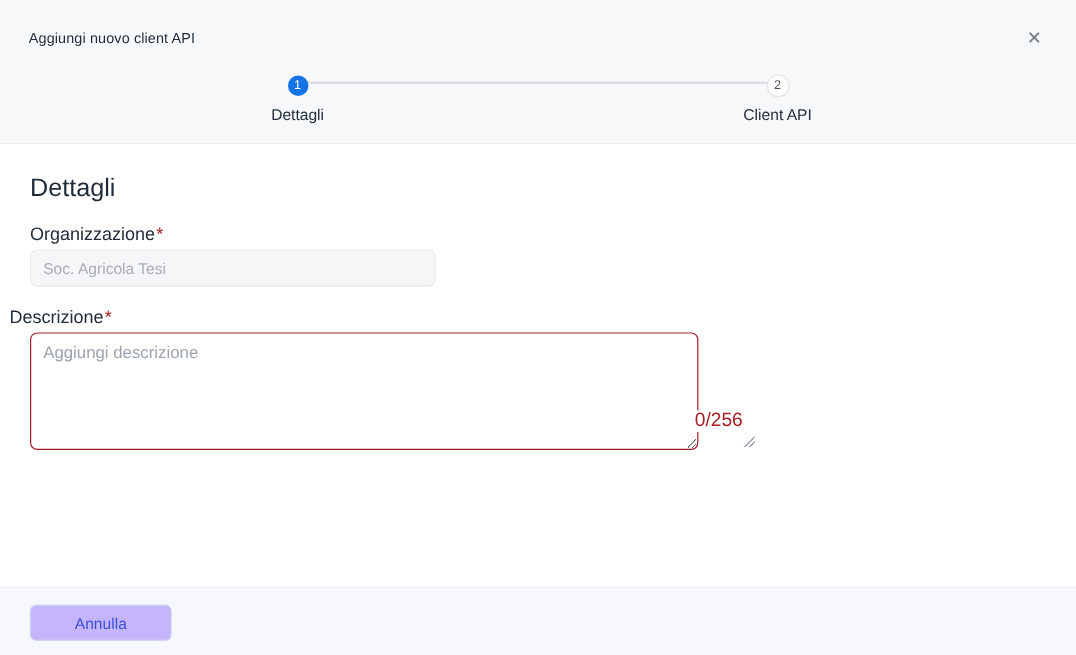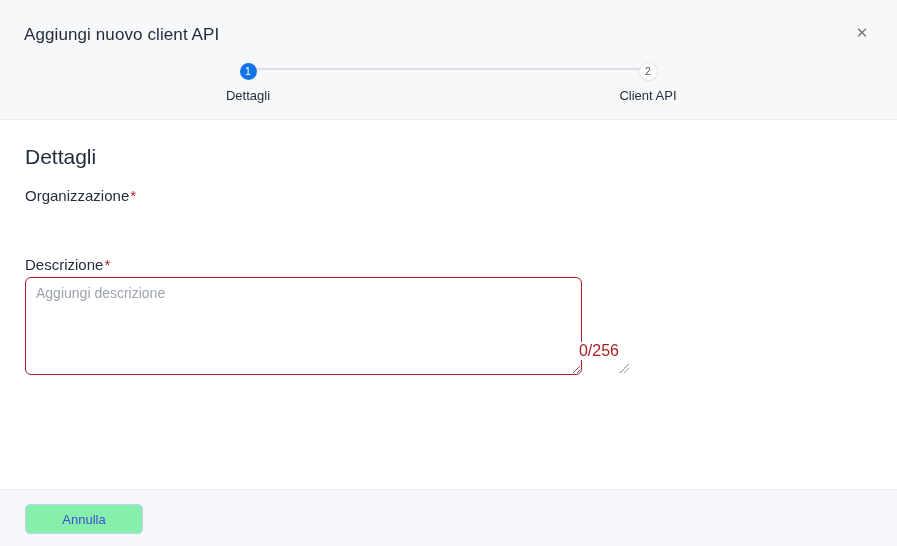--- a/index.html
+++ b/index.html
@@ -12,55 +12,55 @@
     --divider:#ebedef;
     --text-dark:#1f2b3a;
     --text-gray:#9ca3af;
   }
   *{margin:0;padding:0;box-sizing:border-box;}
   html,body{width:897px;height:546px;background:#fff;font-family:"Liberation Sans","DejaVu Sans",sans-serif;overflow:hidden;}
   .modal{position:relative;width:897px;height:546px;background:#fff;}
 
   
   .dialog-header{position:absolute;left:0;top:0;width:897px;height:120px;background:var(--header-bg);border-bottom:1px solid var(--divider);}
-  .dialog-title{position:absolute;left:24px;top:25px;font-size:17px;font-weight:500;color:var(--text-dark);letter-spacing:.1px;}
+  .dialog-title{position:absolute;left:24px;top:25px;font-size:12px;font-weight:500;color:var(--text-dark);letter-spacing:.1px;}
   .close-btn{position:absolute;right:24px;top:22px;width:22px;height:22px;border:none;background:transparent;cursor:pointer;color:#717a86;font-size:15px;line-height:22px;text-align:center;padding:0;}
 
   
   .stepper{position:absolute;left:0;top:0;width:897px;height:120px;pointer-events:none;}
   .stepper-connector{position:absolute;left:256px;top:68px;width:385px;height:2px;background:#dcdee2;}
   .step{position:absolute;width:120px;text-align:center;pointer-events:auto;}
   .step-1{left:188px;top:61px;}
   .step-2{left:588px;top:61px;}
   .step-circle{display:inline-block;width:17px;height:17px;border-radius:50%;font-size:10.5px;line-height:17px;text-align:center;}
   .step.active .step-circle{background:var(--accent-blue);color:#fff;}
   .step.inactive .step-circle{background:#fff;color:#4b5563;box-shadow:0 0 0 1px #e3e5e8,0 1px 2px rgba(0,0,0,.08);}
   .step-label{margin-top:8px;font-size:13px;color:#232f3e;}
 
   
   .dialog-body{position:absolute;left:0;top:121px;width:897px;height:368px;background:#fff;}
   .section-heading{position:absolute;left:25px;top:24px;font-size:21px;font-weight:500;color:var(--text-dark);}
   .field-label{position:absolute;font-size:15px;color:#222e3e;}
   .label-org{left:25px;top:66px;}
-  .label-desc{left:25px;top:135px;}
+  .label-desc{left:8px;top:135px;}
   .req{color:var(--error-red);margin-left:1px;}
   .org-input{position:absolute;left:25px;top:87px;width:338px;height:31px;background:#f5f6f8;border:1px solid #e6e8ea;border-radius:6px;padding:0 10px;font-size:13px;color:#374151;font-family:inherit;}
   .org-input::placeholder{color:#a9aeb6;}
   .textarea-wrap{position:absolute;left:25px;top:156px;width:606px;height:98px;}
   .desc-textarea{width:557px;height:98px;border:1px solid var(--error-red);border-radius:6px;padding:7px 10px;font-size:14px;color:#374151;font-family:inherit;resize:both;outline:none;background:#fff;display:block;}
   .desc-textarea::placeholder{color:var(--text-gray);}
   .char-counter{position:absolute;right:12px;bottom:15px;font-size:16px;color:var(--error-red);background:#fff;pointer-events:none;}
   .resize-grip{position:absolute;right:2px;bottom:2px;width:10px;height:10px;cursor:nwse-resize;background:
     linear-gradient(135deg,transparent 0 50%,#9aa0a6 50% 57%,transparent 57% 72%,#9aa0a6 72% 79%,transparent 79%);
     clip-path:polygon(100% 0,100% 100%,0 100%);}
 
   
   .dialog-footer{position:absolute;left:0;top:489px;width:897px;height:57px;background:var(--footer-bg);border-top:1px solid #eef0f6;}
   .btn{position:absolute;top:14px;height:30px;font-size:13px;font-family:inherit;cursor:pointer;}
-  .btn-cancel{left:25px;width:118px;background:#86efac;border:1px solid var(--button-blue-border);border-radius:5px;color:var(--button-blue);}
+  .btn-cancel{left:25px;width:118px;background:#c4b5fd;border:1px solid var(--button-blue-border);border-radius:5px;color:var(--button-blue);}
   .btn-submit{left:152px;width:119px;background:#d8dbe0;border:none;border-radius:4px;color:#7d8694;cursor:default;}
 </style>
 </head>
 <body>
 
 <div class="modal">
 
   <header class="dialog-header">
     <h1 class="dialog-title">Aggiungi nuovo client API</h1>
     <button class="close-btn">
@@ -79,20 +79,21 @@
         <span class="step-circle">2</span>
         <div class="step-label">Client API</div>
       </div>
     </div>
   </header>
 
   <main class="dialog-body">
     <h2 class="section-heading">Dettagli</h2>
 
     <label class="field-label label-org"><span>Organizzazione</span><span class="req">*</span></label>
+    <input class="org-input" type="text" disabled="" placeholder="Soc. Agricola Tesi" style="">
 
     <label class="field-label label-desc"><span>Descrizione</span><span class="req">*</span></label>
 
     <div class="textarea-wrap">
       <textarea class="desc-textarea" placeholder="Aggiungi descrizione" style=""></textarea>
       <span class="char-counter">0/256</span>
       <span class="resize-grip"></span>
     </div>
   </main>
 

